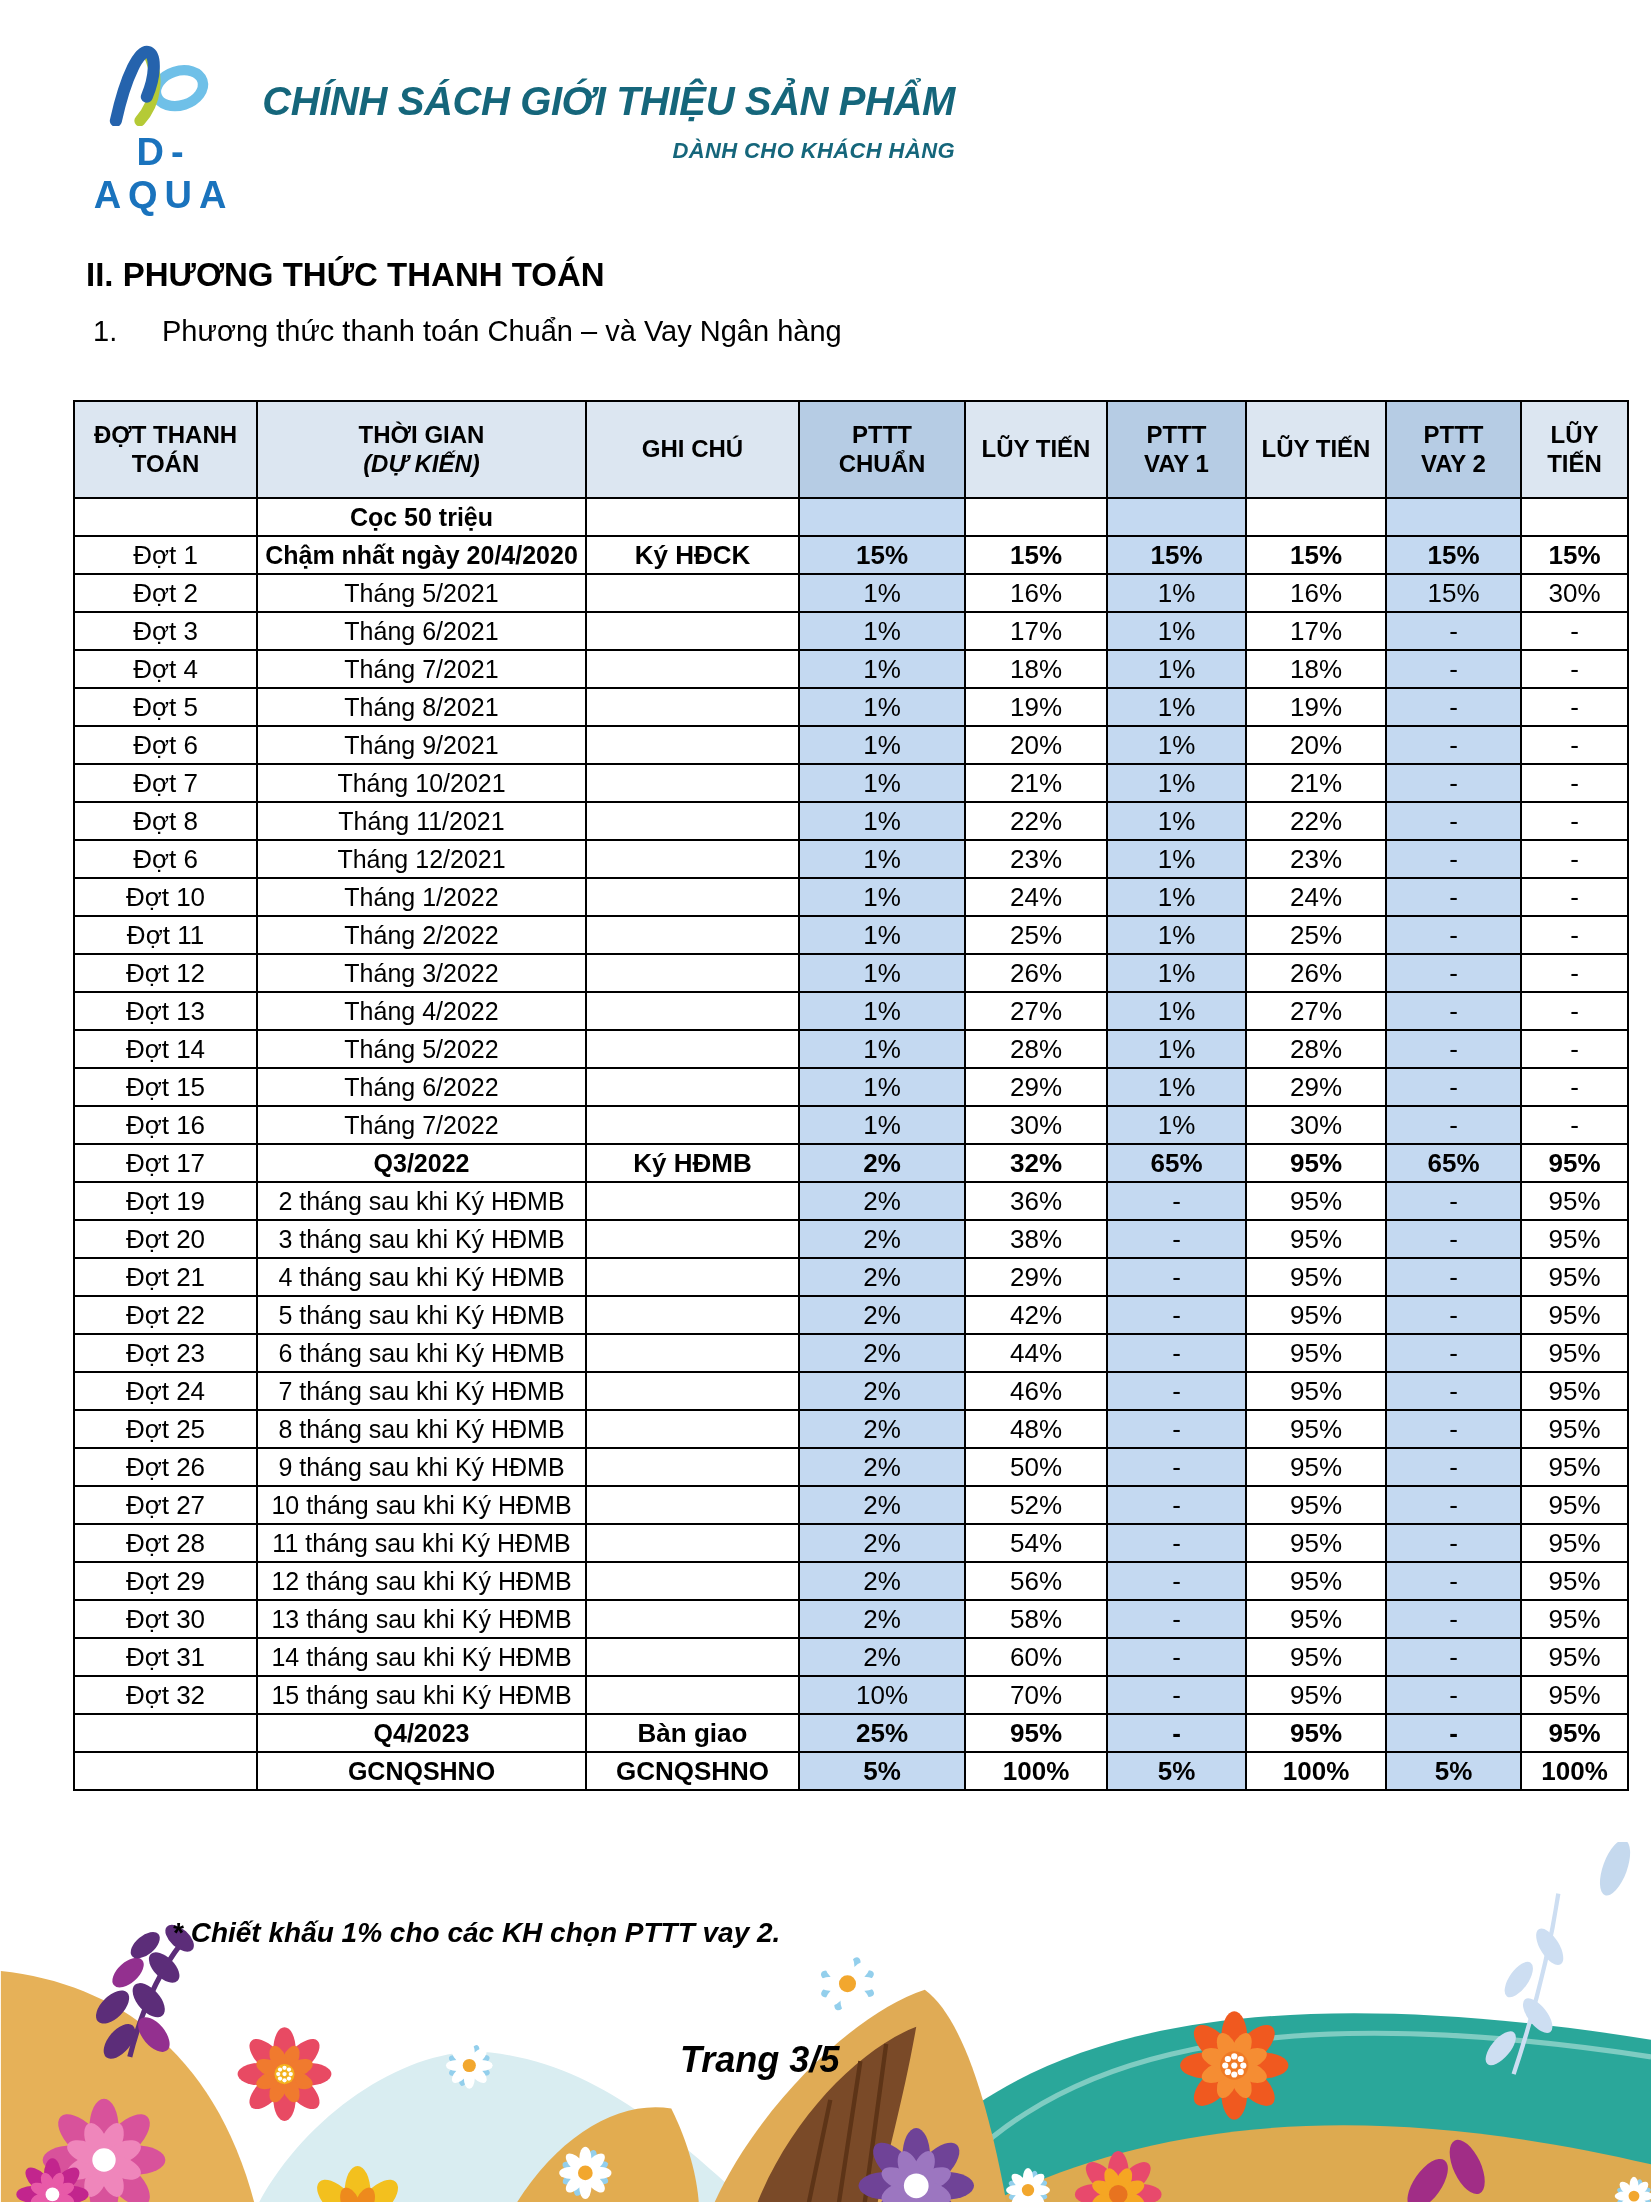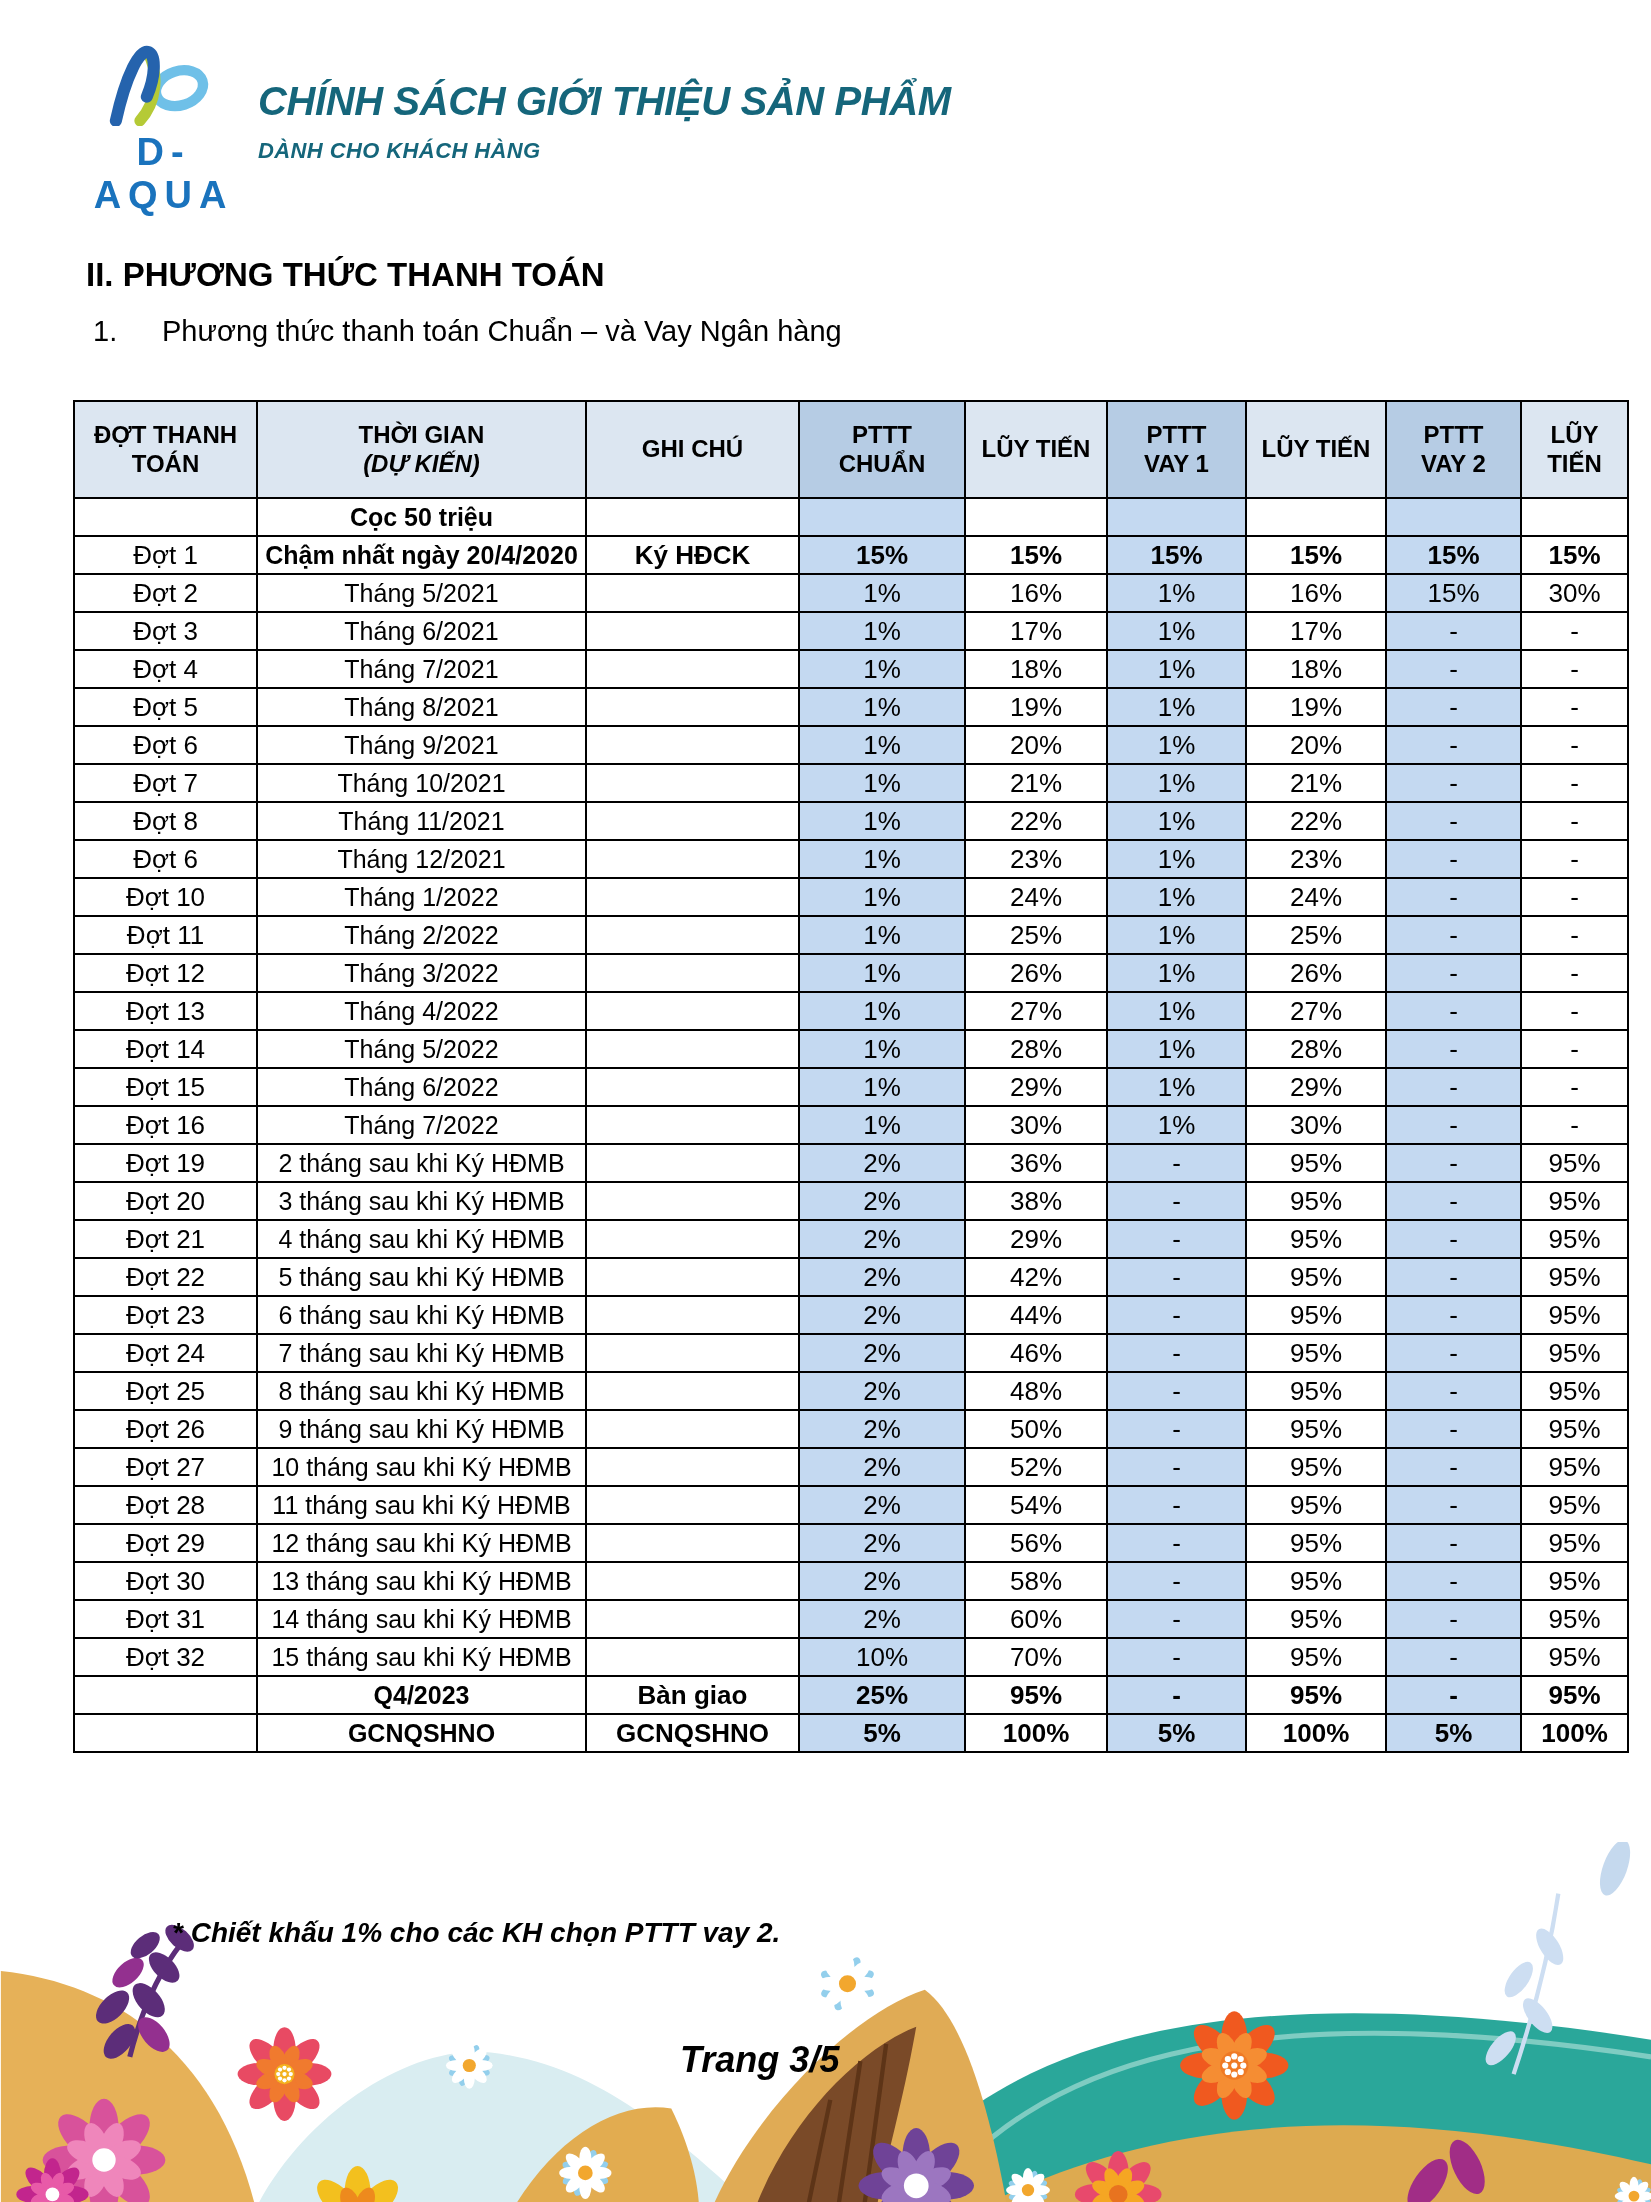--- a/index.html
+++ b/index.html
@@ -6,21 +6,21 @@
     --title-teal:#15667b; --logo-blue:#1a73bd;
     --hdr-light:#dce6f1; --hdr-dark:#b6cce4; --cell-blue:#c4d9f1;
   }
   html,body{margin:0;padding:0;background:#888;}
   .page{position:relative;width:1652px;height:2203px;background:#ffffff;
         font-family:"Liberation Sans",sans-serif;color:#000;overflow:hidden;margin:0 auto;}
 
   
   .logo{position:absolute;left:86px;top:40px;width:155px;text-align:center;}
   .logo-text{color:var(--logo-blue);font-weight:bold;font-size:38px;letter-spacing:6.9px;margin-top:1.7px;}
-  .title-block{position:absolute;left:258px;top:79px;width:697px;text-align:left;color:var(--title-teal);}
+  .title-block{position:absolute;left:258px;top:79px;width:697px;text-align:right;color:var(--title-teal);}
   .doc-title{font-size:40px;font-weight:bold;font-style:italic;white-space:nowrap;letter-spacing:-0.4px;}
   .doc-subtitle{font-size:22px;font-style:italic;font-weight:600;margin-top:13.8px;letter-spacing:0.4px;}
 
   
   .section-heading{position:absolute;left:86px;top:256px;font-size:33px;font-weight:bold;}
   .list-item{position:absolute;left:93px;top:315px;font-size:29px;}
   .list-item .num{display:inline-block;width:69px;}
 
   
   .table-wrap{position:absolute;left:49px;top:400px;margin-left:24px;}
@@ -293,20 +293,31 @@
           <tr>
             <td>Đợt 16</td>
             <td class="time-cell">Tháng 7/2022</td>
             <td></td>
             <td class="shaded">1%</td>
             <td>30%</td>
             <td class="shaded">1%</td>
             <td>30%</td>
             <td class="shaded">-</td>
             <td>-</td>
+          </tr>
+          <tr class="bold-row">
+            <td>Đợt 17</td>
+            <td class="time-cell">Q3/2022</td>
+            <td>Ký HĐMB</td>
+            <td class="shaded">2%</td>
+            <td>32%</td>
+            <td class="shaded">65%</td>
+            <td>95%</td>
+            <td class="shaded">65%</td>
+            <td>95%</td>
           </tr>
           <tr>
             <td>Đợt 19</td>
             <td class="time-cell">2 tháng sau khi Ký HĐMB</td>
             <td></td>
             <td class="shaded">2%</td>
             <td>36%</td>
             <td class="shaded">-</td>
             <td>95%</td>
             <td class="shaded">-</td>

